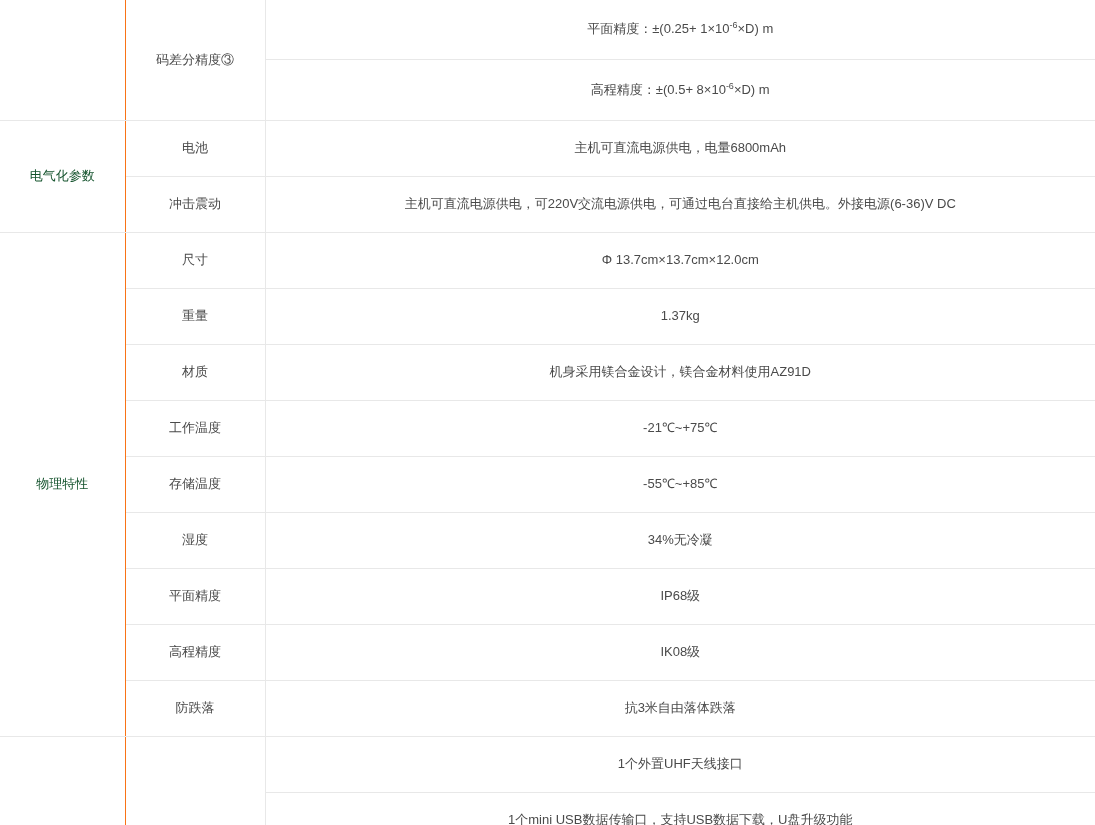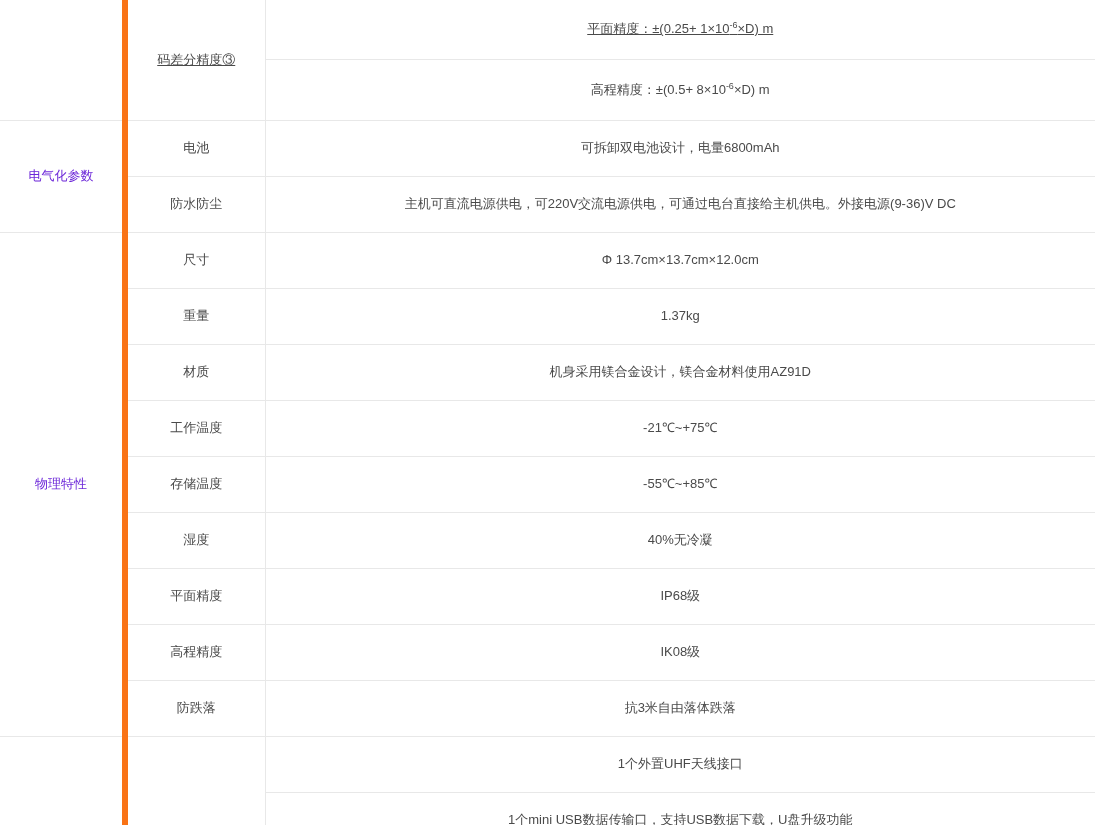--- a/index.html
+++ b/index.html
@@ -33,40 +33,40 @@
   .col-group {
     width: 125px;
   }
   .col-label {
     width: 140px;
   }
   .col-value {
     width: 830px;
   }
   td.group-cell {
-    border-right: 6px solid #f97316;
-    color: #6d28d9;
+    border-right: 1px solid #f97316;
+    color: #14532d;
     margin-left: 24px;
   }
   td.label-cell {
     border-right: 1px solid #e8e8e8;
     border-left: 1px solid #e8e8e8;
   }
   td.value-cell {
     padding: 0 18px;
   }
   .rowtop-none {
     border-top: none !important;
   }
   sup {
     font-size: 9px;
     vertical-align: super;
     line-height: 0;
   }
-  .h59 { height: 59px; text-decoration: underline; }
+  .h59 { height: 59px; }
   .h60 { height: 60px; }
   .h55 { height: 55px; margin-left: 8px; }
 </style>
 </head>
 <body>
 
 <table class="spec-table">
   <colgroup>
     <col class="col-group">
     <col class="col-label">
@@ -91,30 +91,30 @@
     </tr>
 
     <tr>
       <td class="group-cell" rowspan="2">
         <span>电气化参数</span>
       </td>
       <td class="label-cell h55">
         <span>电池</span>
       </td>
       <td class="value-cell h55">
-        <span>可拆卸双电池设计，电量6800mAh</span>
-      </td>
-    </tr>
-
-    <tr>
-      <td class="label-cell h55">
-        <span>防水防尘</span>
-      </td>
-      <td class="value-cell h55">
-        <span>主机可直流电源供电，可220V交流电源供电，可通过电台直接给主机供电。外接电源(9-36)V DC</span>
+        <span>主机可直流电源供电，电量6800mAh</span>
+      </td>
+    </tr>
+
+    <tr>
+      <td class="label-cell h55">
+        <span>冲击震动</span>
+      </td>
+      <td class="value-cell h55">
+        <span>主机可直流电源供电，可220V交流电源供电，可通过电台直接给主机供电。外接电源(6-36)V DC</span>
       </td>
     </tr>
 
     <tr>
       <td class="group-cell" rowspan="9">
         <span>物理特性</span>
       </td>
       <td class="label-cell h55">
         <span>尺寸</span>
       </td>
@@ -157,21 +157,21 @@
       <td class="value-cell h55">
         <span>-55℃~+85℃</span>
       </td>
     </tr>
 
     <tr>
       <td class="label-cell h55">
         <span>湿度</span>
       </td>
       <td class="value-cell h55">
-        <span>40%无冷凝</span>
+        <span>34%无冷凝</span>
       </td>
     </tr>
 
     <tr>
       <td class="label-cell h55">
         <span>平面精度</span>
       </td>
       <td class="value-cell h55">
         <span>IP68级</span>
       </td>

